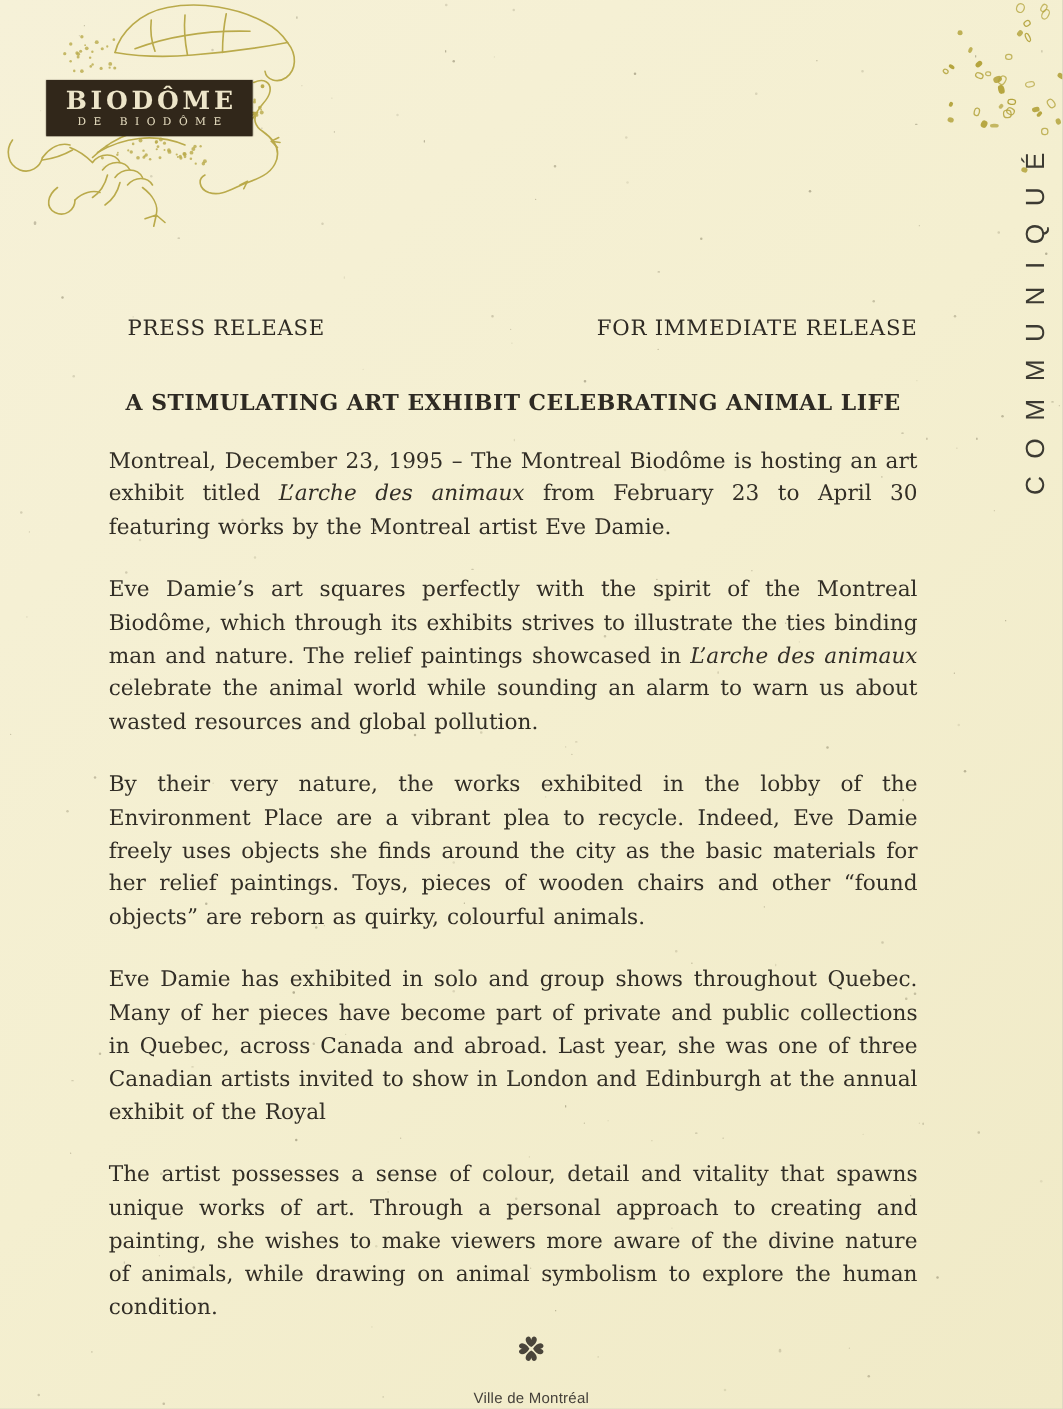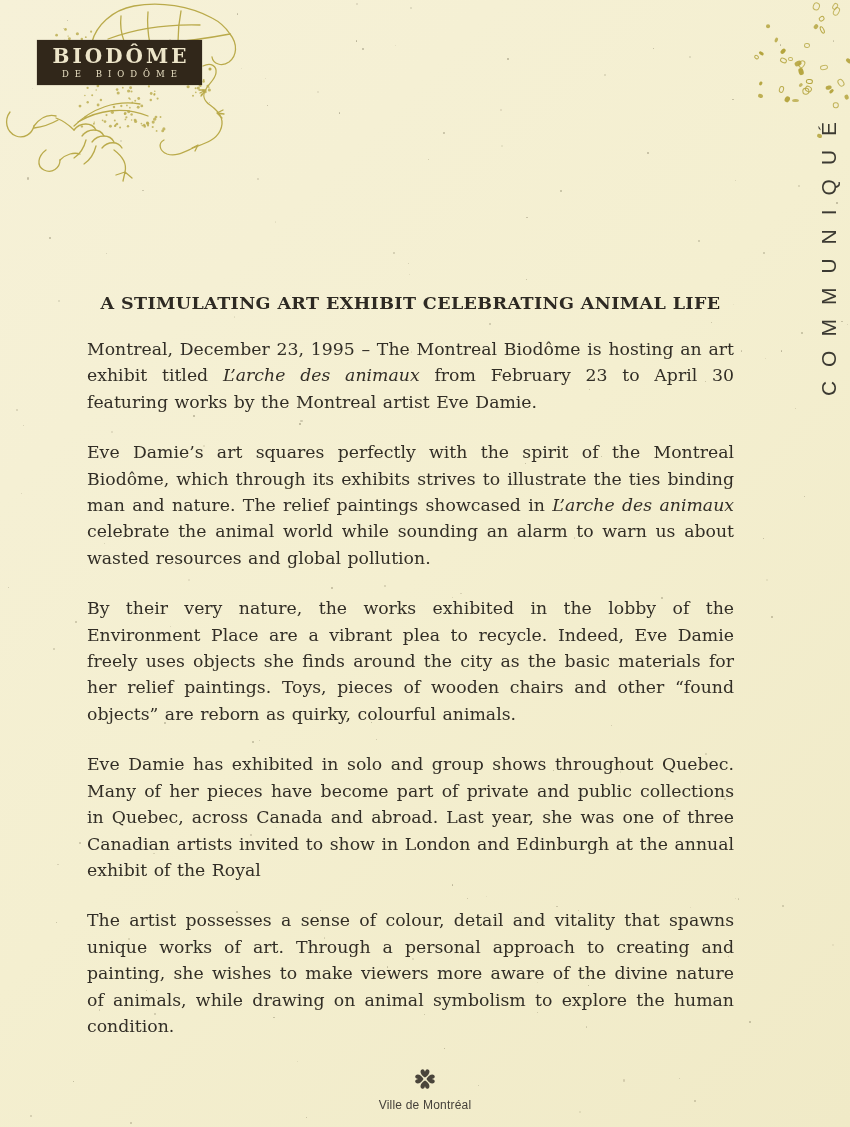--- a/index.html
+++ b/index.html
@@ -11,21 +11,21 @@
     background:linear-gradient(135deg,#f6f1d8 0%,#f4efd0 50%,#f0eac7 100%);
     font-family:"DejaVu Serif","Liberation Serif",serif;
     color:#33302a;
   }
   .speckles i{position:absolute;border-radius:50%;pointer-events:none;}
   .gold-flecks i{position:absolute;pointer-events:none;}
 
   
   .line-art{position:absolute;left:0;top:0;pointer-events:none;}
   .logo-box{
-    position:absolute;left:37px;top:40px;width:165px;height:45px;
+    position:absolute;left:37px;top:64px;width:165px;height:45px;
     background:#31271a;
     display:flex;flex-direction:column;align-items:center;justify-content:center;
     box-shadow:0 0 1px rgba(40,30,15,.6);
   }
   .logo-title{
     font-size:20px;font-weight:bold;letter-spacing:3px;
     color:#ede5c9;line-height:1;margin-left:3px;
   }
   .logo-subtitle{
     font-size:8.5px;letter-spacing:6px;margin-top:4px;margin-left:6px;
@@ -57,21 +57,21 @@
     margin:24px 0 0;
     font-size:17.3px;line-height:26.4px;word-spacing:1px;
     text-align:justify;color:#322e26;
   }
   .para:first-of-type{margin-top:23px;}
   .para i{font-style:italic;}
 
   
   .footer{
     position:absolute;left:0;right:0;top:1068px;
-    display:flex;flex-direction:column;align-items:center;gap:8px;
+    display:flex;flex-direction:column;align-items:center;gap:21px;
   }
   .footer .label{
     font-family:"Liberation Sans",sans-serif;
     font-size:12px;color:#45413a;letter-spacing:.2px;
   }
 </style>
 </head>
 <body>
 
 <div class="page" id="page">
@@ -267,20 +267,24 @@
       <i style="left: 757.7px; top: 94.4px; width: 5.3px; height: 4.1px; border-radius: 45%; transform: rotate(15deg); background: rgb(178, 161, 56); opacity: 0.82;"></i>
       <i style="left: 753.6px; top: 54.6px; width: 2.8px; height: 2.3px; border-radius: 45%; transform: rotate(36deg); border: 1.2px solid rgb(178, 161, 56); opacity: 0.84;"></i>
       <i style="left: 797.6px; top: 60.5px; width: 5.8px; height: 4.1px; border-radius: 45%; transform: rotate(121deg); border: 1.2px solid rgb(178, 161, 56); opacity: 0.75;"></i>
       <i style="left: 759.6px; top: 51.3px; width: 2.9px; height: 4.8px; border-radius: 45%; transform: rotate(124deg); background: rgb(178, 161, 56); opacity: 0.96;"></i>
       <i style="left: 798.6px; top: 84px; width: 4px; height: 2.5px; border-radius: 45%; transform: rotate(137deg); background: rgb(178, 161, 56); opacity: 0.71;"></i>
     </div>
 
   <div class="communique">COMMUNIQUÉ</div>
 
   <div class="column">
+    <div class="col-header">
+      <span class="left">PRESS RELEASE</span>
+      <span class="right">FOR IMMEDIATE RELEASE</span>
+    </div>
     <div class="headline">A STIMULATING ART EXHIBIT CELEBRATING ANIMAL LIFE</div>
     <p class="para"><span>Montreal, December 23, 1995 – The Montreal Biodôme is hosting an art exhibit titled </span><i>L’arche des animaux</i><span> from February 23 to April 30 featuring works by the Montreal artist Eve Damie.</span></p>
     <p class="para"><span>Eve Damie’s art squares perfectly with the spirit of the Montreal Biodôme, which through its exhibits strives to illustrate the ties binding man and nature. The relief paintings showcased in </span><i>L’arche des animaux</i><span> celebrate the animal world while sounding an alarm to warn us about wasted resources and global pollution.</span></p>
     <p class="para"><span>By their very nature, the works exhibited in the lobby of the Environment Place are a vibrant plea to recycle. Indeed, Eve Damie freely uses objects she finds around the city as the basic materials for her relief paintings. Toys, pieces of wooden chairs and other “found objects” are reborn as quirky, colourful animals.</span></p>
     <p class="para"><span>Eve Damie has exhibited in solo and group shows throughout Quebec. Many of her pieces have become part of private and public collections in Quebec, across Canada and abroad. Last year, she was one of three Canadian artists invited to show in London and Edinburgh at the annual exhibit of the Royal</span></p>
     <p class="para"><span>The artist possesses a sense of colour, detail and vitality that spawns unique works of art. Through a personal approach to creating and painting, she wishes to make viewers more aware of the divine nature of animals, while drawing on animal symbolism to explore the human condition.</span></p>
   </div>
 
   <div class="footer">
     <svg width="22" height="22" viewBox="-12 -12 24 24">

